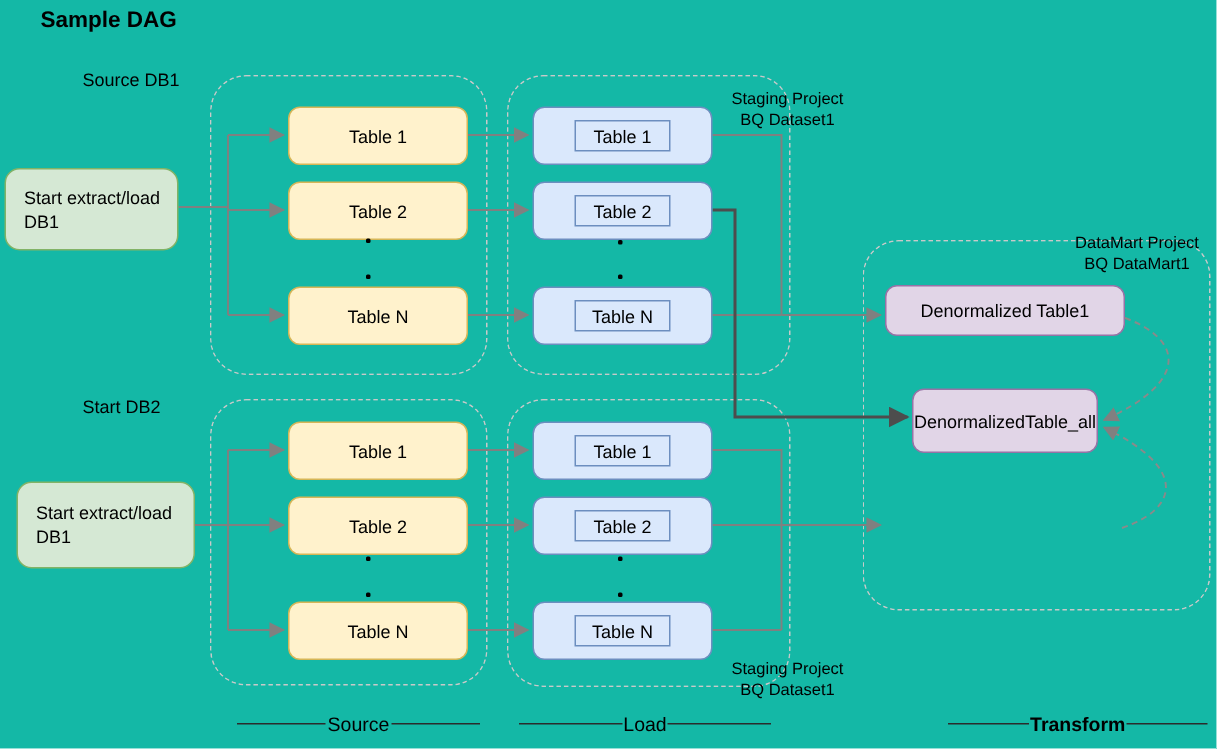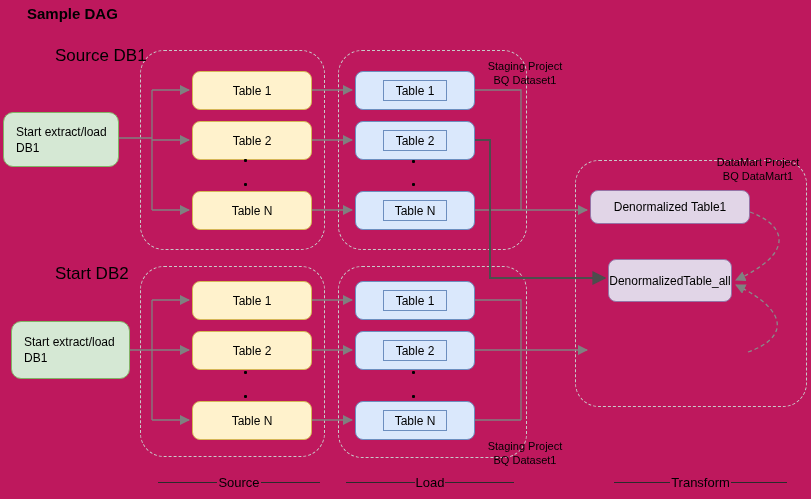--- a/index.html
+++ b/index.html
@@ -1,30 +1,30 @@
 <!DOCTYPE html>
 <html style="--source_fill: #d5e8d4; --source_border: #82b366; --extract_fill: #fff2cc; --extract_border: #d6b656; --load_fill: #dae8fc; --load_border: #6c8ebf; --datamart_fill: #e1d5e7; --datamart_border: #9673a6; --connector: #808080; --connector_dark: #4d4d4d;"><head>
 <meta charset="utf-8">
 <style>
   html,body { margin:0; padding:0; background:#ffffff; }
   #canvas {
-    position:relative; width:811px; height:499px; background:#be185d;
+    position:relative; width:811px; height:499px; background:#14b8a6;
     font-family:"Liberation Sans", sans-serif; color:#000; overflow:hidden;
   }
   #connectors { position:absolute; left:0; top:0; z-index:1; pointer-events:none; }
   .group-box { position:absolute; border:1px dashed #c9c9c9; border-radius:24px; z-index:0; box-sizing:border-box; background:transparent; }
   .node { position:absolute; z-index:2; box-sizing:border-box; display:flex; align-items:center; justify-content:center; font-size:12px; border-radius:8px; }
   .ybox { background:var(--extract_fill); border:1.5px solid var(--extract_border); }
   .bbox { background:var(--load_fill); border:1.5px solid var(--load_border); }
   .inner-rect { border:1px solid var(--load_border); width:64px; height:21px; display:flex; align-items:center; justify-content:center; box-sizing:border-box; }
   .gbox { background:var(--source_fill); border:1.5px solid var(--source_border); border-radius:10px; flex-direction:column; align-items:flex-start; justify-content:center; padding-left:12px; line-height:16px; }
   .pbox { background:var(--datamart_fill); border:1.5px solid var(--datamart_border); }
   .pbox.two-line { flex-direction:row; line-height:20px; }
   .title { position:absolute; left:27px; top:5px; font-size:15px; font-weight:bold; z-index:2; }
-  .src-label { position:absolute; font-size:17px; z-index:2; }
+  .src-label { position:absolute; font-size:12px; z-index:2; }
   .small-label { position:absolute; font-size:11px; line-height:14px; text-align:center; z-index:2; }
   .dot { position:absolute; width:3px; height:3px; background:#000; border-radius:1px; z-index:2; }
   .stage { position:absolute; display:flex; align-items:center; font-size:13px; z-index:2; }
   .stage .line { flex:1; height:1px; background:#2b2b2b; }
   .stage .txt { padding:0 1px; white-space:nowrap; }
 </style>
 </head>
 <body>
 
 <div id="canvas">
@@ -155,19 +155,19 @@
   <div class="stage" style="left:158px; top:475px; width:162px;">
     <div class="line"></div>
     <div class="txt">Source</div>
     <div class="line"></div>
   </div>
   <div class="stage" style="left:346px; top:475px; width:168px;">
     <div class="line"></div>
     <div class="txt">Load</div>
     <div class="line"></div>
   </div>
-  <div class="stage" style="left:614px; top:475px; width:173px;">
+  <div class="stage" style="left:632px; top:475px; width:173px;font-weight:bold;">
     <div class="line"></div>
     <div class="txt">Transform</div>
     <div class="line"></div>
   </div>
 
 </div>
 
 </body></html>

